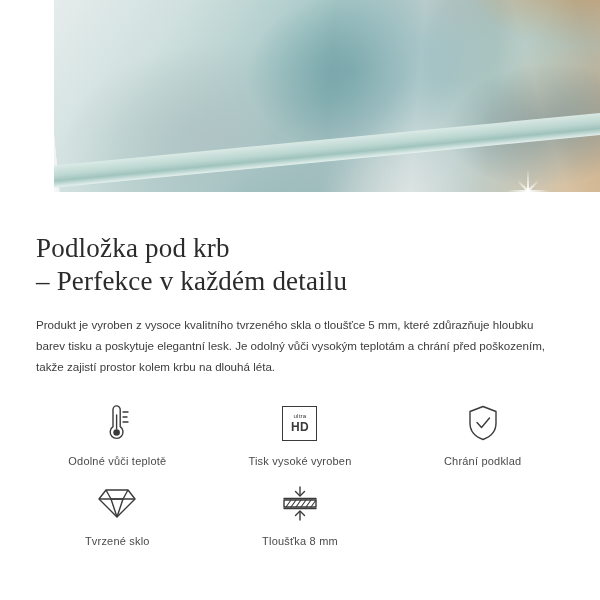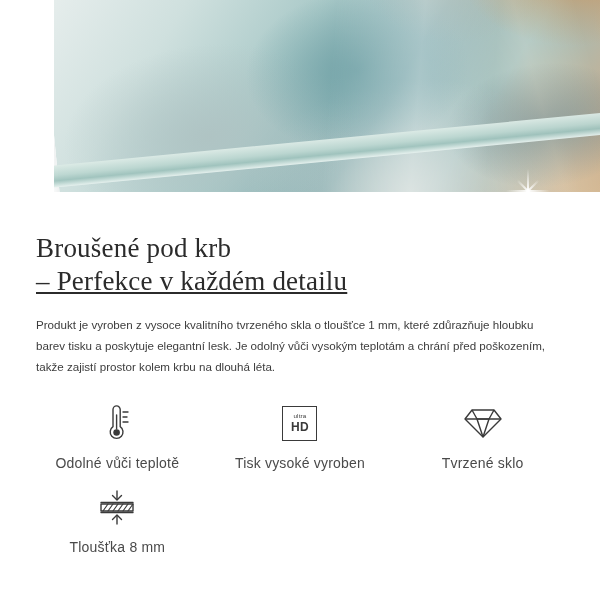--- a/index.html
+++ b/index.html
@@ -128,21 +128,20 @@
     font-family: "Liberation Serif", serif;
     font-size: 27px;
     line-height: 33px;
     color: #2b2b2b;
     font-weight: 400;
     margin: 0 0 16px 0;
     letter-spacing: 0.2px;
   }
   .headline .line2 {
     display: block;
-    text-decoration: underline;
   }
   .body-copy {
     font-family: "Liberation Sans", sans-serif;
     font-size: 11.6px;
     line-height: 21px;
     color: #3d3d3d;
     margin: 0;
     max-width: 540px;
   }
 
@@ -163,21 +162,21 @@
   }
   .feature-icon {
     height: 44px;
     display: flex;
     align-items: center;
     justify-content: flex-end;
     color: #3a3a3a;
   }
   .feature-label {
     margin-top: 10px;
-    font-size: 14px;
+    font-size: 11px;
     color: #4a4a4a;
     text-align: center;
     letter-spacing: 0.2px;
   }
   .ultrahd {
     width: 33px;
     height: 33px;
     border: 1.4px solid #3a3a3a;
     display: flex;
     flex-direction: column;
@@ -209,24 +208,24 @@
     <div class="sparkle">
       <span class="s1"></span>
         <span class="s2"></span>
         <span class="s3"></span>
         <span class="s4"></span>
     </div>
   </div>
 
   <div class="content">
     <h1 class="headline">
-      <span>Broušené pod krb</span>
+      <span>Podložka pod krb</span>
       <span class="line2">– Perfekce v každém detailu</span>
     </h1>
-    <p class="body-copy">Produkt je vyroben z vysoce kvalitního tvrzeného skla o tloušťce 1 mm, které zdůrazňuje hloubku barev tisku a poskytuje elegantní lesk. Je odolný vůči vysokým teplotám a chrání před poškozením, takže zajistí prostor kolem krbu na dlouhá léta.</p>
+    <p class="body-copy">Produkt je vyroben z vysoce kvalitního tvrzeného skla o tloušťce 5 mm, které zdůrazňuje hloubku barev tisku a poskytuje elegantní lesk. Je odolný vůči vysokým teplotám a chrání před poškozením, takže zajistí prostor kolem krbu na dlouhá léta.</p>
   </div>
 
   <div class="features">
 
     <div class="feature">
       <div class="feature-icon">
         <svg width="38" height="40" viewBox="0 0 38 40" fill="none" stroke="#3a3a3a" stroke-width="1.4" stroke-linecap="round">
           <path d="M15 6.5a3.6 3.6 0 0 1 7.2 0v17.2a6.4 6.4 0 1 1-7.2 0z"></path>
           <line x1="18.6" y1="12" x2="18.6" y2="26"></line>
           <circle cx="18.6" cy="29.5" r="3.3" fill="#3a3a3a" stroke="none"></circle>
@@ -241,20 +240,29 @@
     <div class="feature">
       <div class="feature-icon">
         <div class="ultrahd">
           <div class="u">ultra</div>
           <div class="hd">HD</div>
         </div>
       </div>
       <div class="feature-label">Tisk vysoké vyroben</div>
     </div>
 
+    <div class="feature">
+      <div class="feature-icon">
+        <svg width="38" height="42" viewBox="0 0 38 42" fill="none" stroke="#3a3a3a" stroke-width="1.4" stroke-linecap="round" stroke-linejoin="round">
+          <path d="M19 4.5 L32 9.5 V21 C32 29.5 26 35 19 37.5 C12 35 6 29.5 6 21 V9.5 Z"></path>
+          <path d="M13 20.5 L17.5 25.5 L25.5 16"></path>
+        </svg>
+      </div>
+      <div class="feature-label">Chrání podklad</div>
+    </div>
 
     <div class="feature">
       <div class="feature-icon">
         <svg width="42" height="38" viewBox="0 0 42 38" fill="none" stroke="#3a3a3a" stroke-width="1.4" stroke-linejoin="round">
           <path d="M10 6 H32 L39 15 L21 33 L3 15 Z"></path>
           <path d="M3 15 H39"></path>
           <path d="M10 6 L15 15 L21 33"></path>
           <path d="M32 6 L27 15 L21 33"></path>
           <path d="M15 15 H27"></path>
         </svg>

